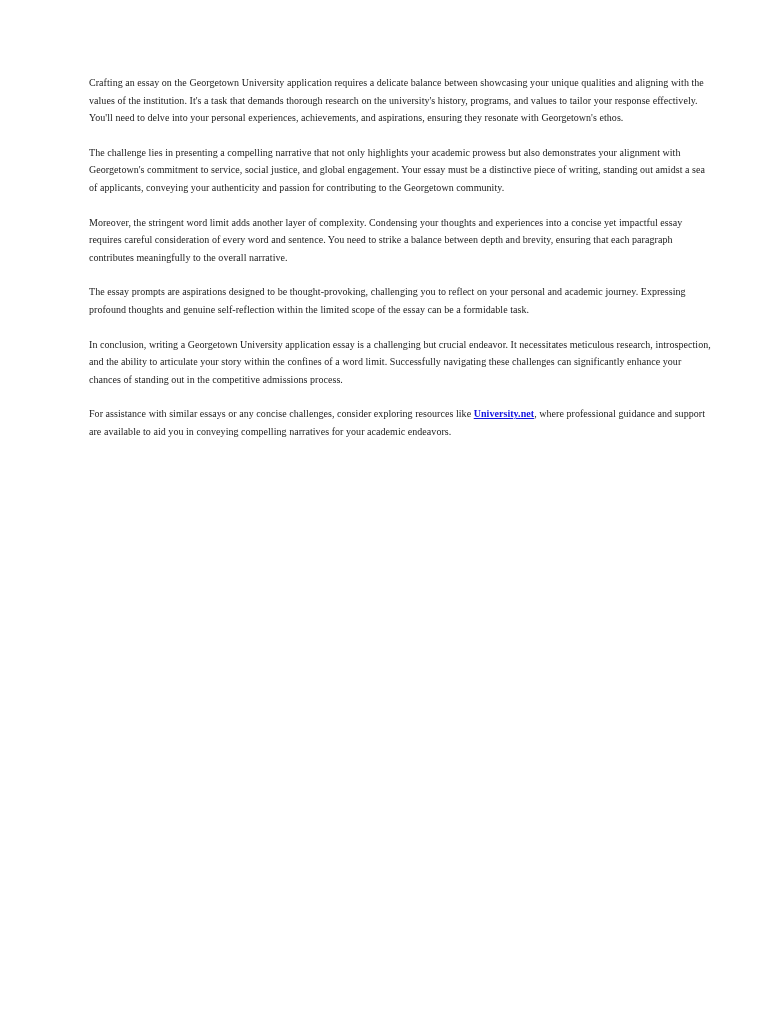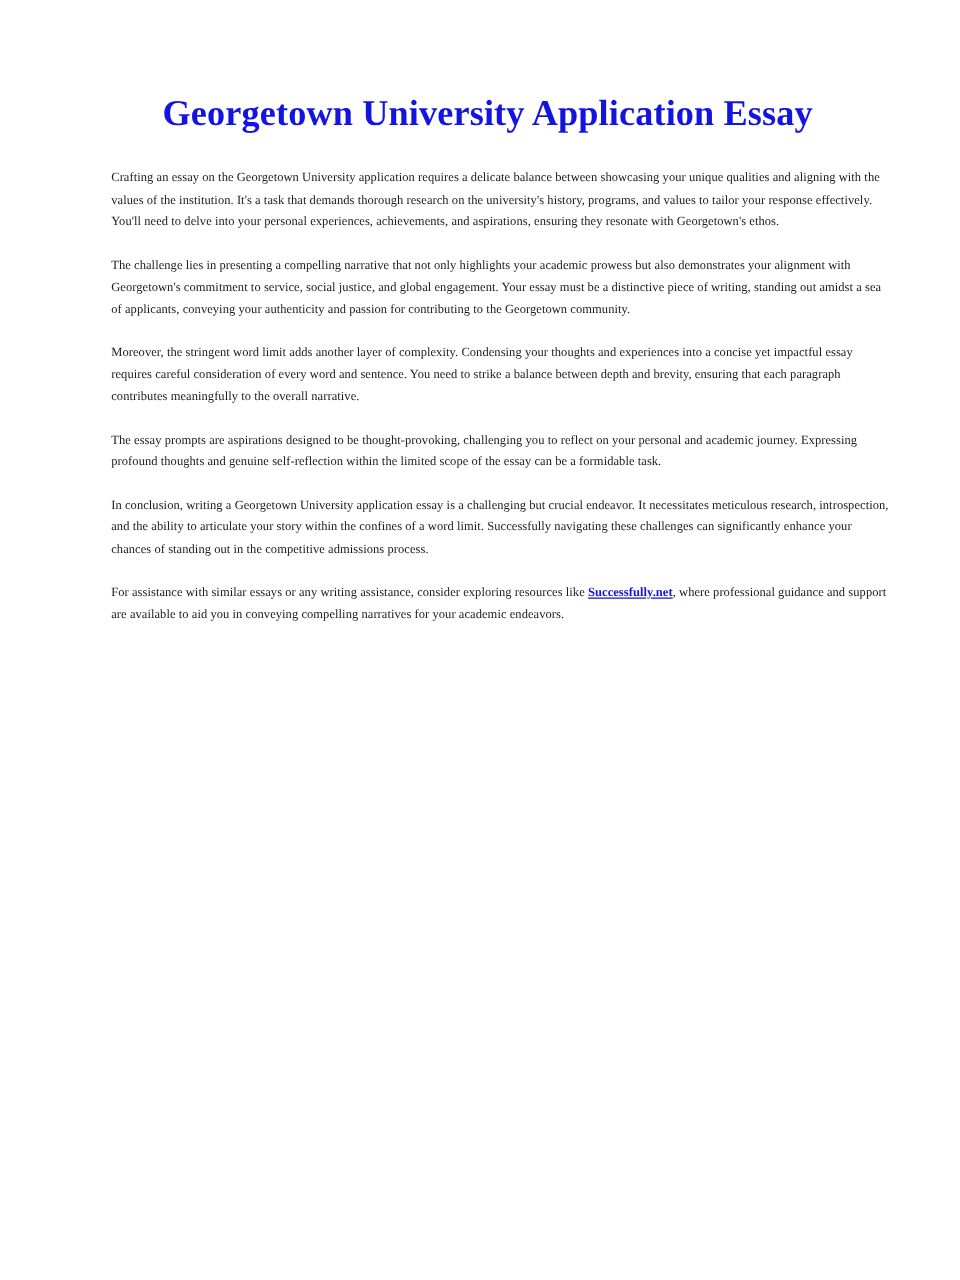--- a/index.html
+++ b/index.html
@@ -64,28 +64,27 @@
     text-decoration: underline;
     text-underline-offset: 1px;
   }
 </style>
 </head>
 <body>
 
 <div class="page">
   <div class="doc-body">
 
-    <h1 class="doc-title">Georgetown University Application Essay</h1>
 
     <p class="para">Crafting an essay on the Georgetown University application requires a delicate balance between showcasing your unique qualities and aligning with the values of the institution. It's a task that demands thorough research on the university's history, programs, and values to tailor your response effectively. You'll need to delve into your personal experiences, achievements, and aspirations, ensuring they resonate with Georgetown's ethos.</p>
 
     <p class="para">The challenge lies in presenting a compelling narrative that not only highlights your academic prowess but also demonstrates your alignment with Georgetown's commitment to service, social justice, and global engagement. Your essay must be a distinctive piece of writing, standing out amidst a sea of applicants, conveying your authenticity and passion for contributing to the Georgetown community.</p>
 
     <p class="para">Moreover, the stringent word limit adds another layer of complexity. Condensing your thoughts and experiences into a concise yet impactful essay requires careful consideration of every word and sentence. You need to strike a balance between depth and brevity, ensuring that each paragraph contributes meaningfully to the overall narrative.</p>
 
     <p class="para">The essay prompts are aspirations designed to be thought-provoking, challenging you to reflect on your personal and academic journey. Expressing profound thoughts and genuine self-reflection within the limited scope of the essay can be a formidable task.</p>
 
     <p class="para">In conclusion, writing a Georgetown University application essay is a challenging but crucial endeavor. It necessitates meticulous research, introspection, and the ability to articulate your story within the confines of a word limit. Successfully navigating these challenges can significantly enhance your chances of standing out in the competitive admissions process.</p>
 
-    <p class="para"><span>For assistance with similar essays or any writing assistance, consider exploring resources like </span><a class="doc-link" href="#">Successfully.net</a><span>, where professional guidance and support are available to aid you in conveying compelling narratives for your academic endeavors.</span></p>
+    <p class="para"><span>For assistance with similar essays or any concise challenges, consider exploring resources like </span><a class="doc-link" href="#">University.net</a><span>, where professional guidance and support are available to aid you in conveying compelling narratives for your academic endeavors.</span></p>
 
   </div>
 </div>
 
 </body></html>

